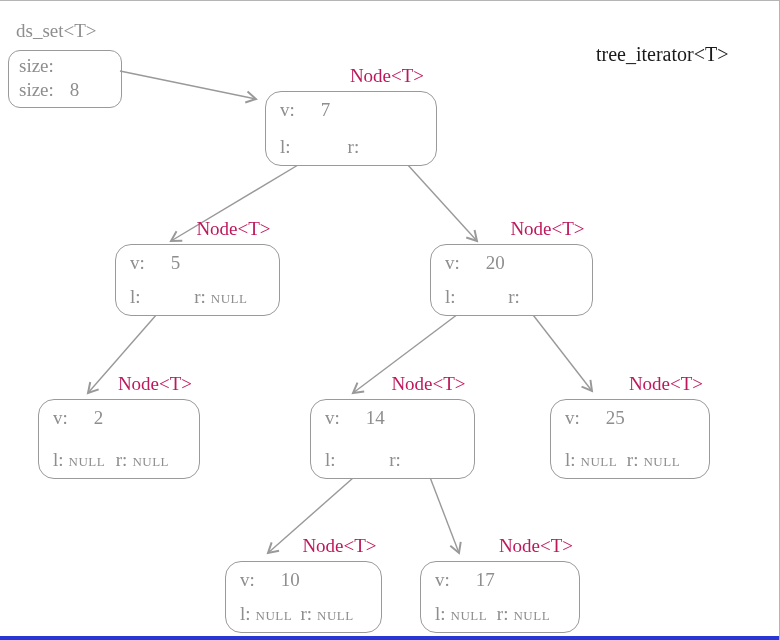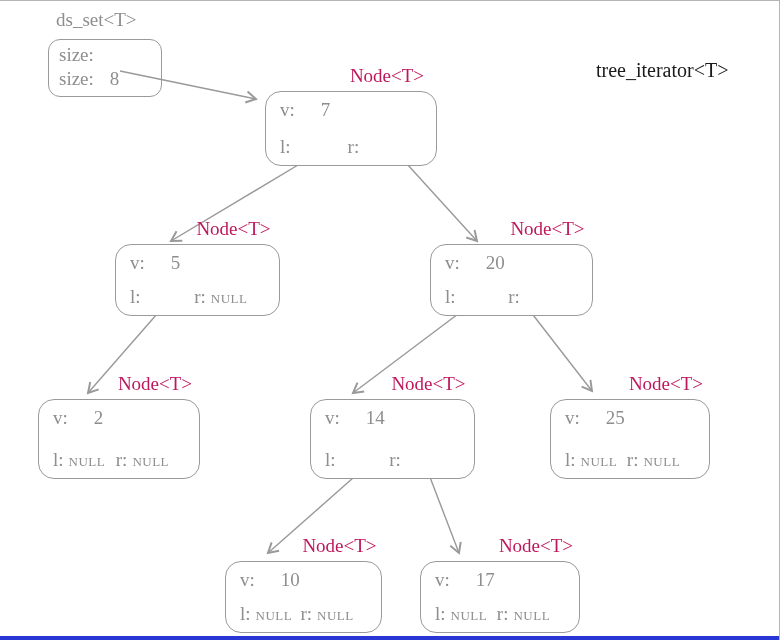--- a/index.html
+++ b/index.html
@@ -23,31 +23,31 @@
   .node-box{
     position:absolute;top:26px;left:0;right:0;bottom:0;
     border:1.4px solid #9a9a9a;border-radius:16px;background:#fff;
   }
   .v-row{position:absolute;top:7px;left:14px;font-size:19px;}
   .v-val{margin-left:26px;}
   .l-group{position:absolute;left:14px;bottom:7px;font-size:19px;white-space:nowrap;}
   .r-group{position:absolute;left:48%;bottom:7px;font-size:19px;white-space:nowrap;}
   .null{font-size:13px;margin-left:5px;letter-spacing:0.5px;}
   
-  #dsset{position:absolute;left:8px;top:8px;width:114px;height:88px;margin-left:40px;}
+  #dsset{position:absolute;left:8px;top:19px;width:114px;height:88px;}
   #dsset .ds-title{position:absolute;top:0;left:8px;font-size:19px;white-space:nowrap;}
   #dsset .ds-box{
     position:absolute;top:30px;left:0;right:0;bottom:0;
     border:1.4px solid #9a9a9a;border-radius:12px;background:#fff;
   }
   .ds-row1{position:absolute;top:4px;left:10px;font-size:19px;}
   .ds-row2{position:absolute;top:28px;left:10px;font-size:19px;}
   .ds-size-val{margin-left:16px;}
   
-  #iterator{position:absolute;left:588px;top:42px;width:187px;height:88px;color:#1a1a1a;margin-top:16px;}
+  #iterator{position:absolute;left:588px;top:42px;width:187px;height:88px;color:#1a1a1a;}
   #iterator .it-title{position:absolute;top:0;left:8px;font-size:20px;white-space:nowrap;}
   #iterator .it-box{
     position:absolute;top:30px;left:0;right:0;bottom:2px;
     border:1.6px solid #1a1a1a;border-radius:9px;background:#fff;
     display:flex;align-items:center;padding-left:12px;box-sizing:border-box;
   }
   .ptrs-label{font-size:20px;}
   .ptr-cells{display:flex;margin-left:16px;}
   .ptr-cell{
     width:21px;height:20px;border:1.5px solid #222;background:#fff;

